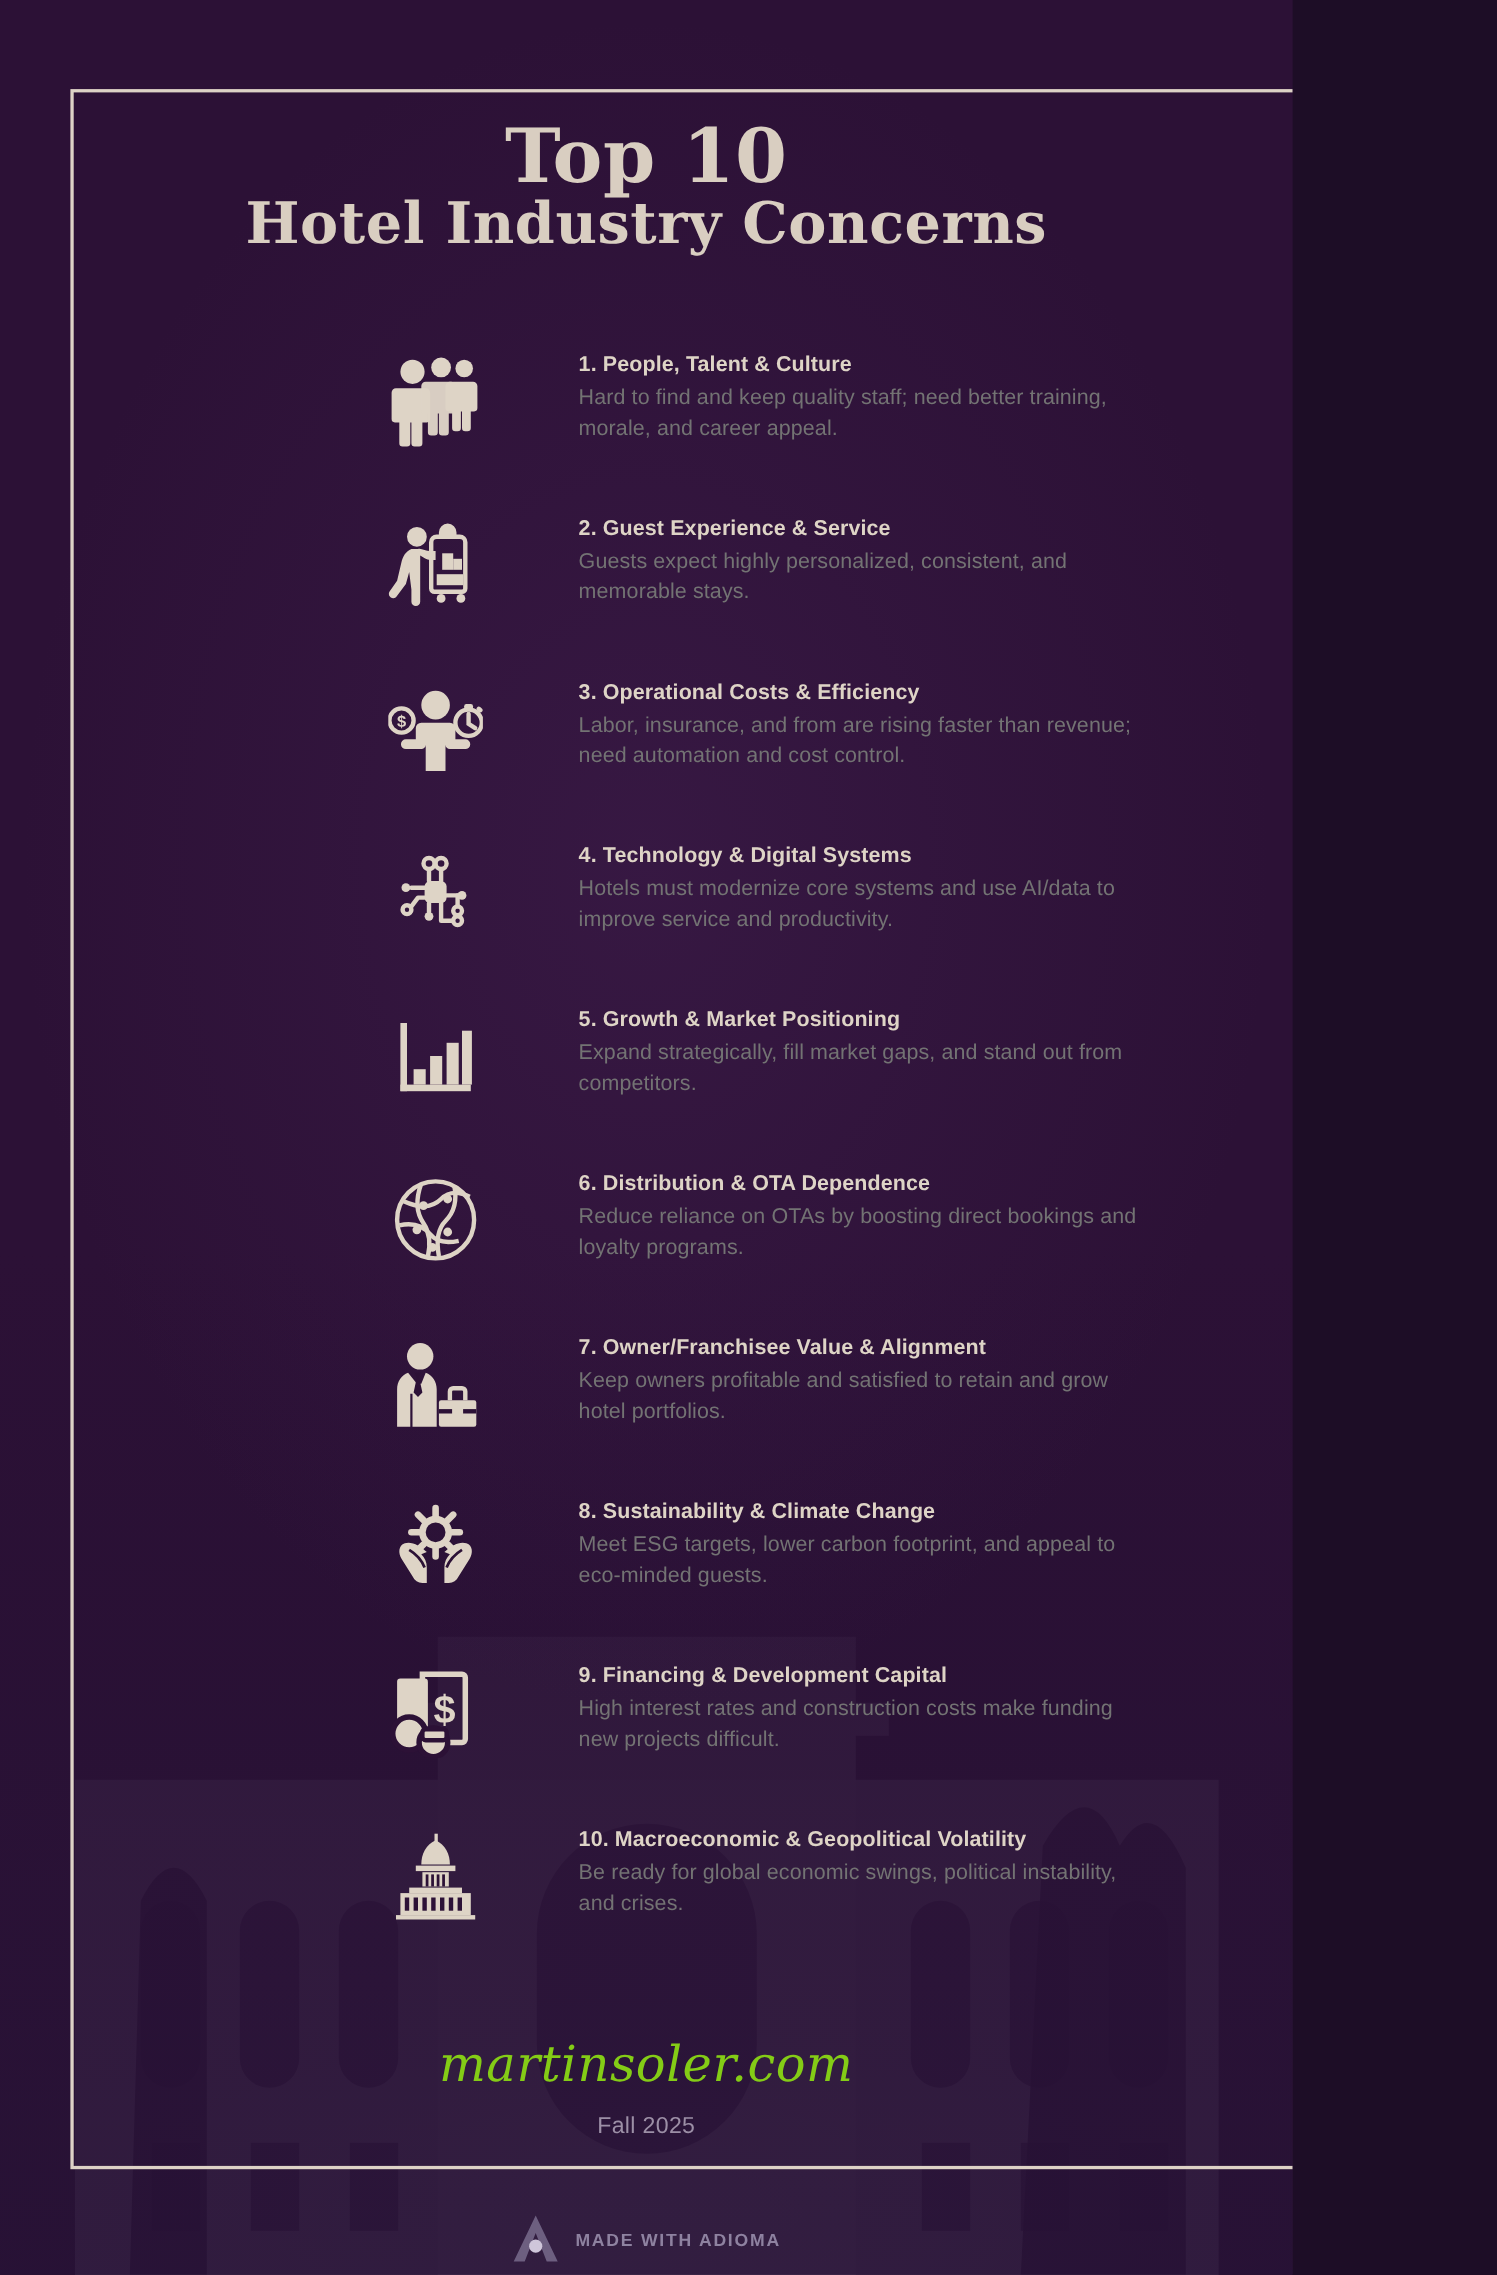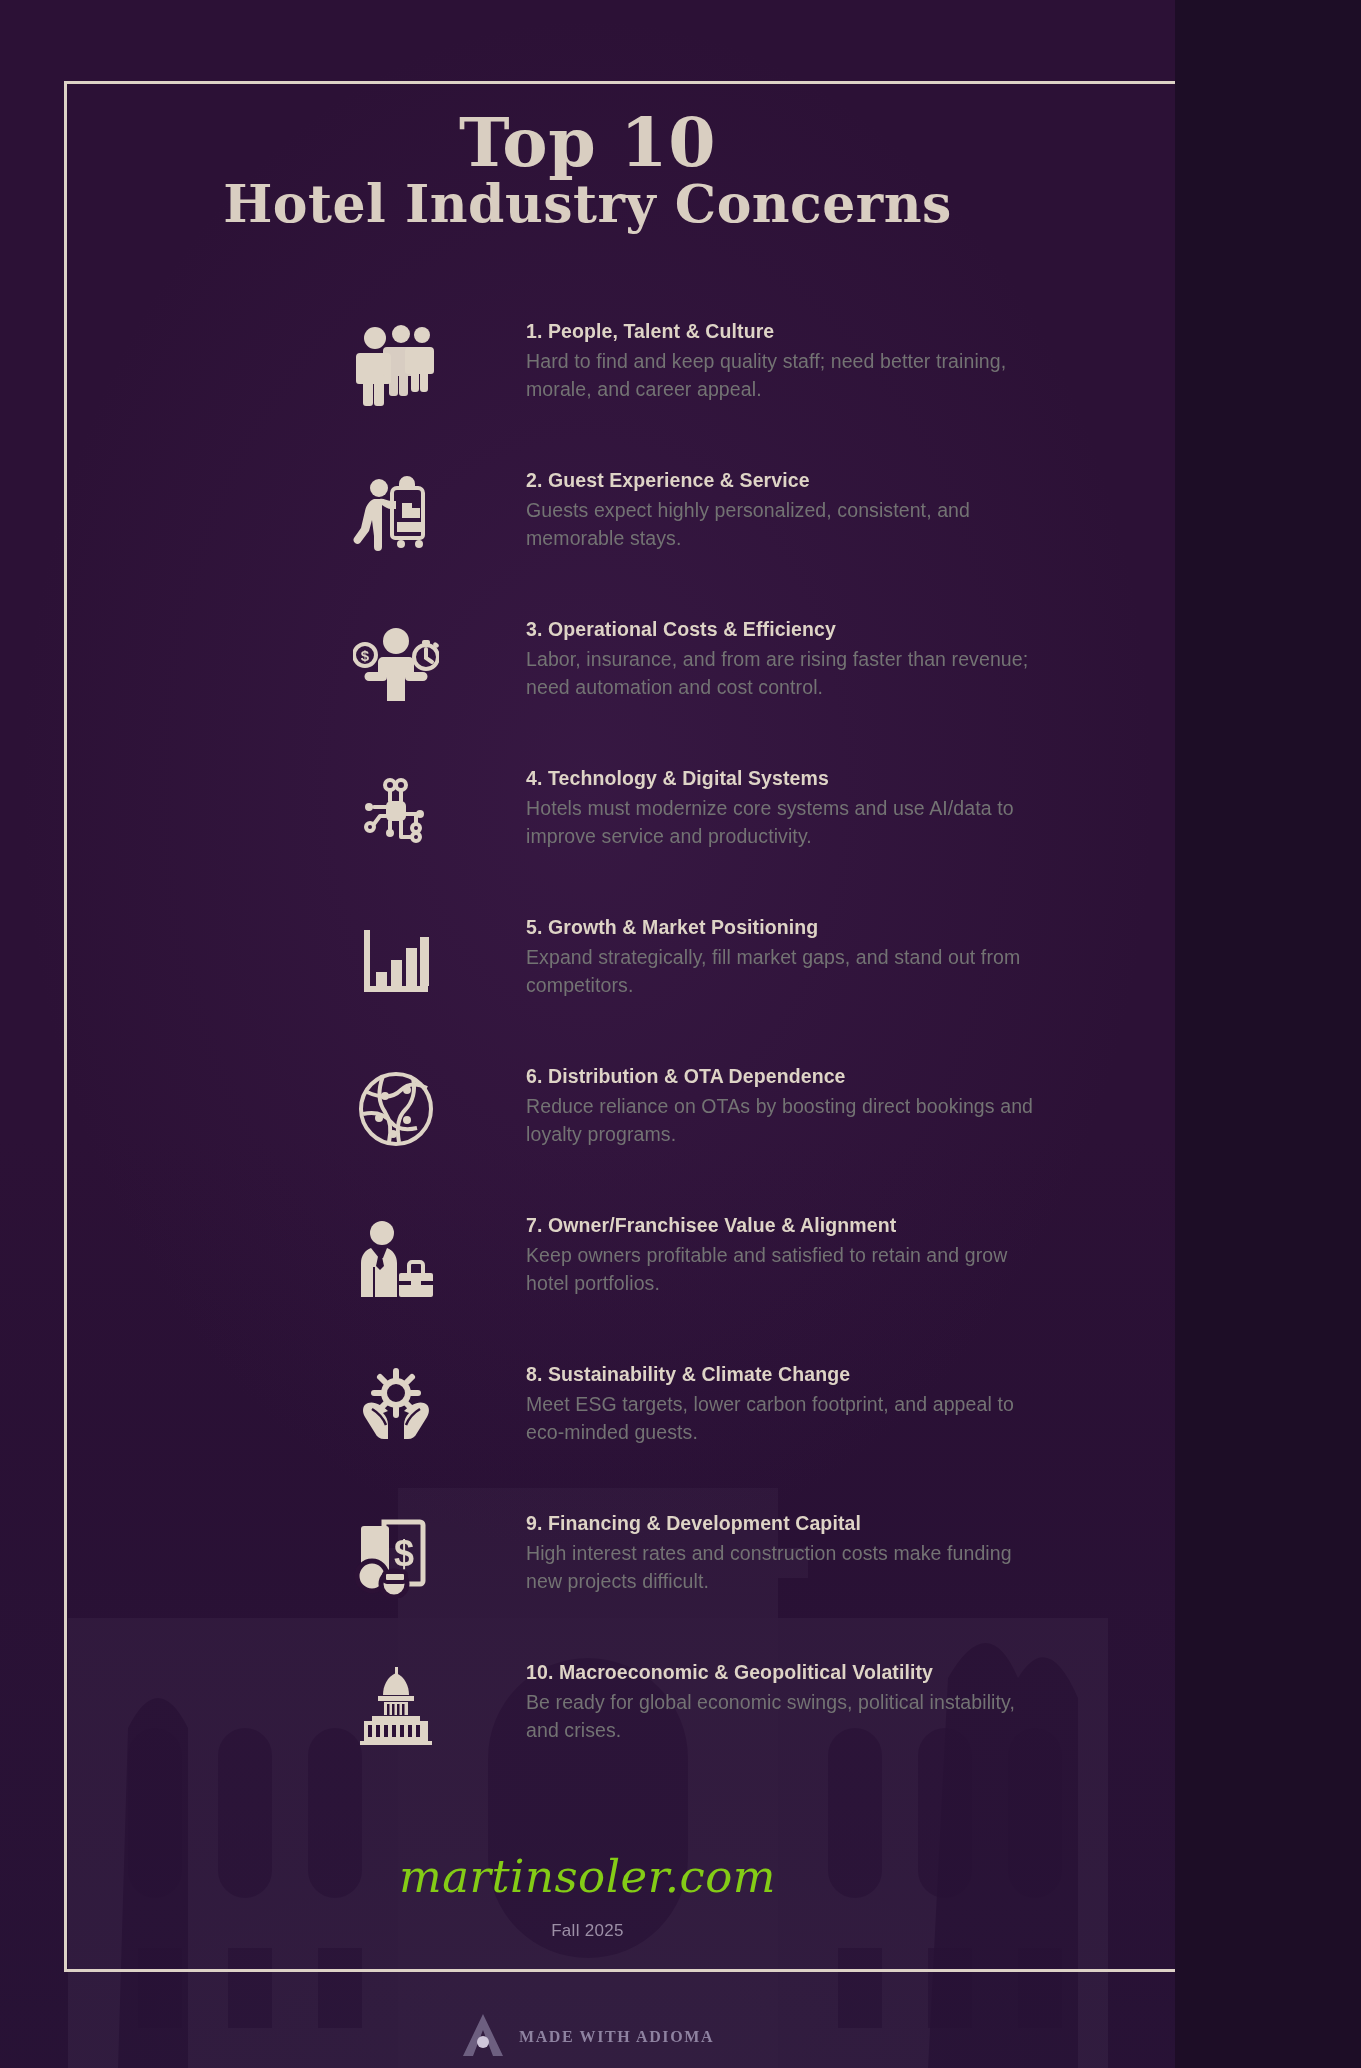--- a/index.html
+++ b/index.html
@@ -143,41 +143,40 @@
   }
   #site {
     font-family: "DejaVu Serif", "Liberation Serif", serif;
     font-style: italic;
     font-size: 45px;
     color: #84cc16;
     letter-spacing: 0.5px;
   }
   #season {
     margin-top: 18px;
-    font-size: 17px;
+    font-size: 21px;
     color: #9c8fa6;
     letter-spacing: 0.3px;
   }
 
   
   #brand {
     position: absolute;
     left: 0; right: 0;
     top: 2012px;
     display: flex;
     align-items: center;
     justify-content: center;
     gap: 14px;
   }
   #brand-text {
     font-size: 16px;
     font-weight: 700;
     letter-spacing: 1.6px;
     color: #8e82a0;
-    font-family: Liberation Serif, serif;
   }
 </style>
 </head>
 <body>
 
 <div id="poster">
 
   <div id="bg-photo"></div>
   <svg id="bg-building" viewBox="0 0 1040 640">
     <g fill="#b9aecb">

